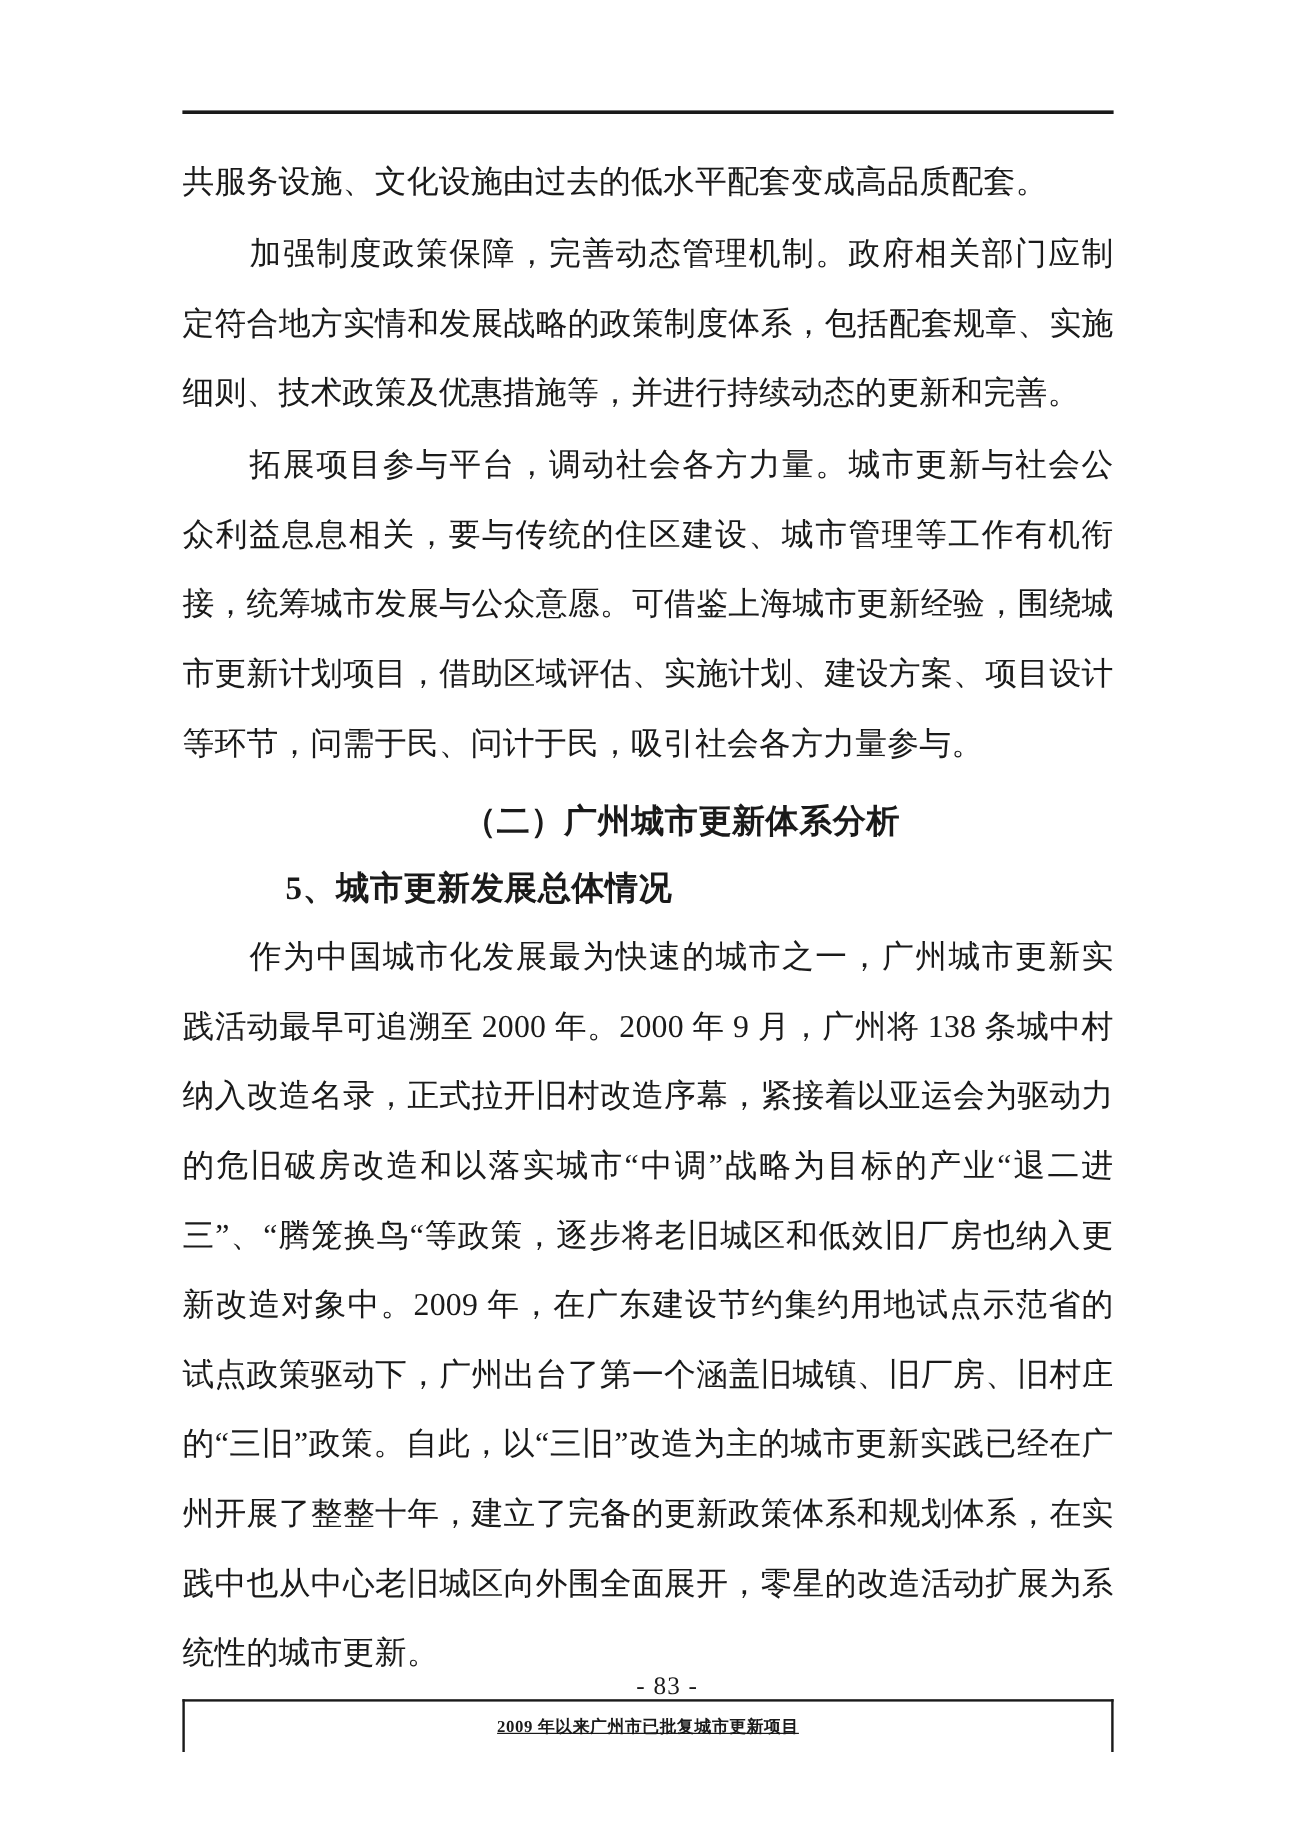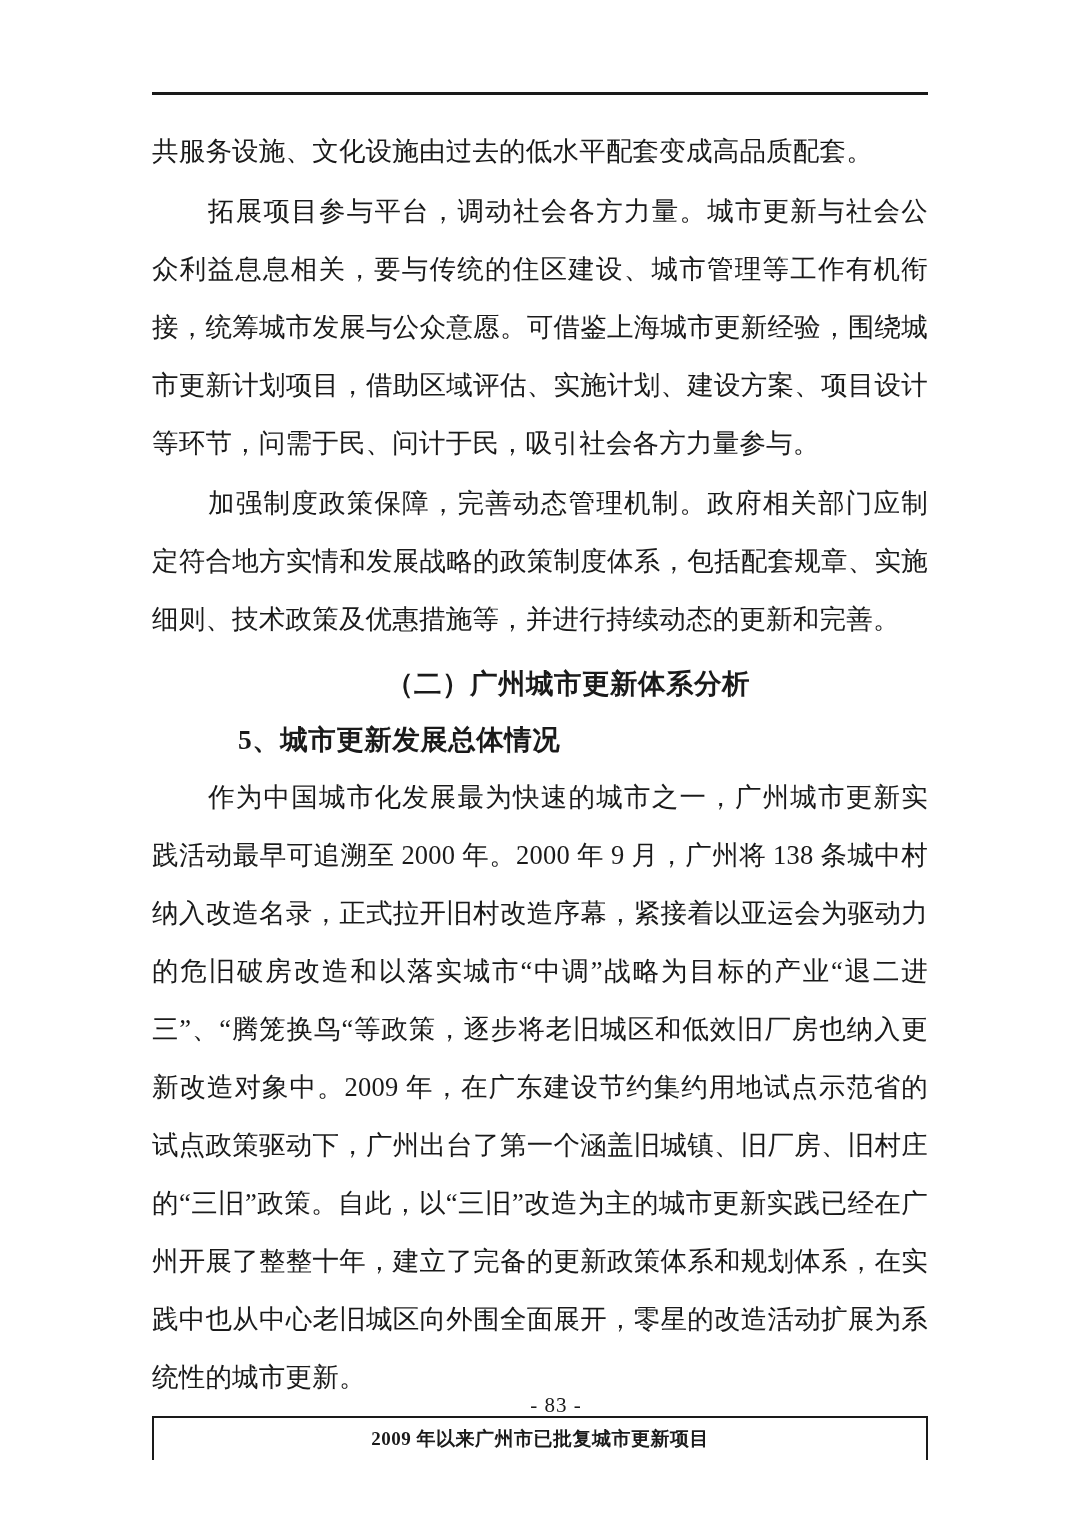--- a/index.html
+++ b/index.html
@@ -76,23 +76,24 @@
     border-top: 2px solid #1a1a1a;
     border-left: 2px solid #1a1a1a;
     border-right: 2px solid #1a1a1a;
     height: 44px;
     display: flex;
     align-items: center;
     justify-content: center;
     box-sizing: border-box;
   }
   .table-caption-text {
-    font-size: 19px;
+    font-size: 14px;
     font-weight: bold;
     letter-spacing: 0.5px;
+    text-decoration: underline;
   }
   .page-number {
     position: absolute;
     left: 16px;
     top: 1393px;
     width: 1080px;
     text-align: center;
     font-size: 21px;
     letter-spacing: 1px;
   }
@@ -101,23 +102,23 @@
 <body>
 
 <div class="page">
 
   <div class="header-rule"></div>
 
   <div class="content">
 
     <p class="body-text nofirst">共服务设施、文化设施由过去的低水平配套变成高品质配套。</p>
 
+    <p class="body-text indent">加强制度政策保障，完善动态管理机制。政府相关部门应制定符合地方实情和发展战略的政策制度体系，包括配套规章、实施细则、技术政策及优惠措施等，并进行持续动态的更新和完善。</p>
+
     <p class="body-text indent">拓展项目参与平台，调动社会各方力量。城市更新与社会公众利益息息相关，要与传统的住区建设、城市管理等工作有机衔接，统筹城市发展与公众意愿。可借鉴上海城市更新经验，围绕城市更新计划项目，借助区域评估、实施计划、建设方案、项目设计等环节，问需于民、问计于民，吸引社会各方力量参与。</p>
-
-    <p class="body-text indent">加强制度政策保障，完善动态管理机制。政府相关部门应制定符合地方实情和发展战略的政策制度体系，包括配套规章、实施细则、技术政策及优惠措施等，并进行持续动态的更新和完善。</p>
 
     <h3 class="heading-2">（二）广州城市更新体系分析</h3>
 
     <h4 class="heading-3">5、城市更新发展总体情况</h4>
 
     <p class="body-text indent">作为中国城市化发展最为快速的城市之一，广州城市更新实践活动最早可追溯至 2000 年。2000 年 9 月，广州将 138 条城中村纳入改造名录，正式拉开旧村改造序幕，紧接着以亚运会为驱动力的危旧破房改造和以落实城市“中调”战略为目标的产业“退二进三”、“腾笼换鸟“等政策，逐步将老旧城区和低效旧厂房也纳入更新改造对象中。2009 年，在广东建设节约集约用地试点示范省的试点政策驱动下，广州出台了第一个涵盖旧城镇、旧厂房、旧村庄的“三旧”政策。自此，以“三旧”改造为主的城市更新实践已经在广州开展了整整十年，建立了完备的更新政策体系和规划体系，在实践中也从中心老旧城区向外围全面展开，零星的改造活动扩展为系统性的城市更新。</p>
 
     <div class="table-caption-box">
       <span class="table-caption-text">2009 年以来广州市已批复城市更新项目</span>
     </div>

